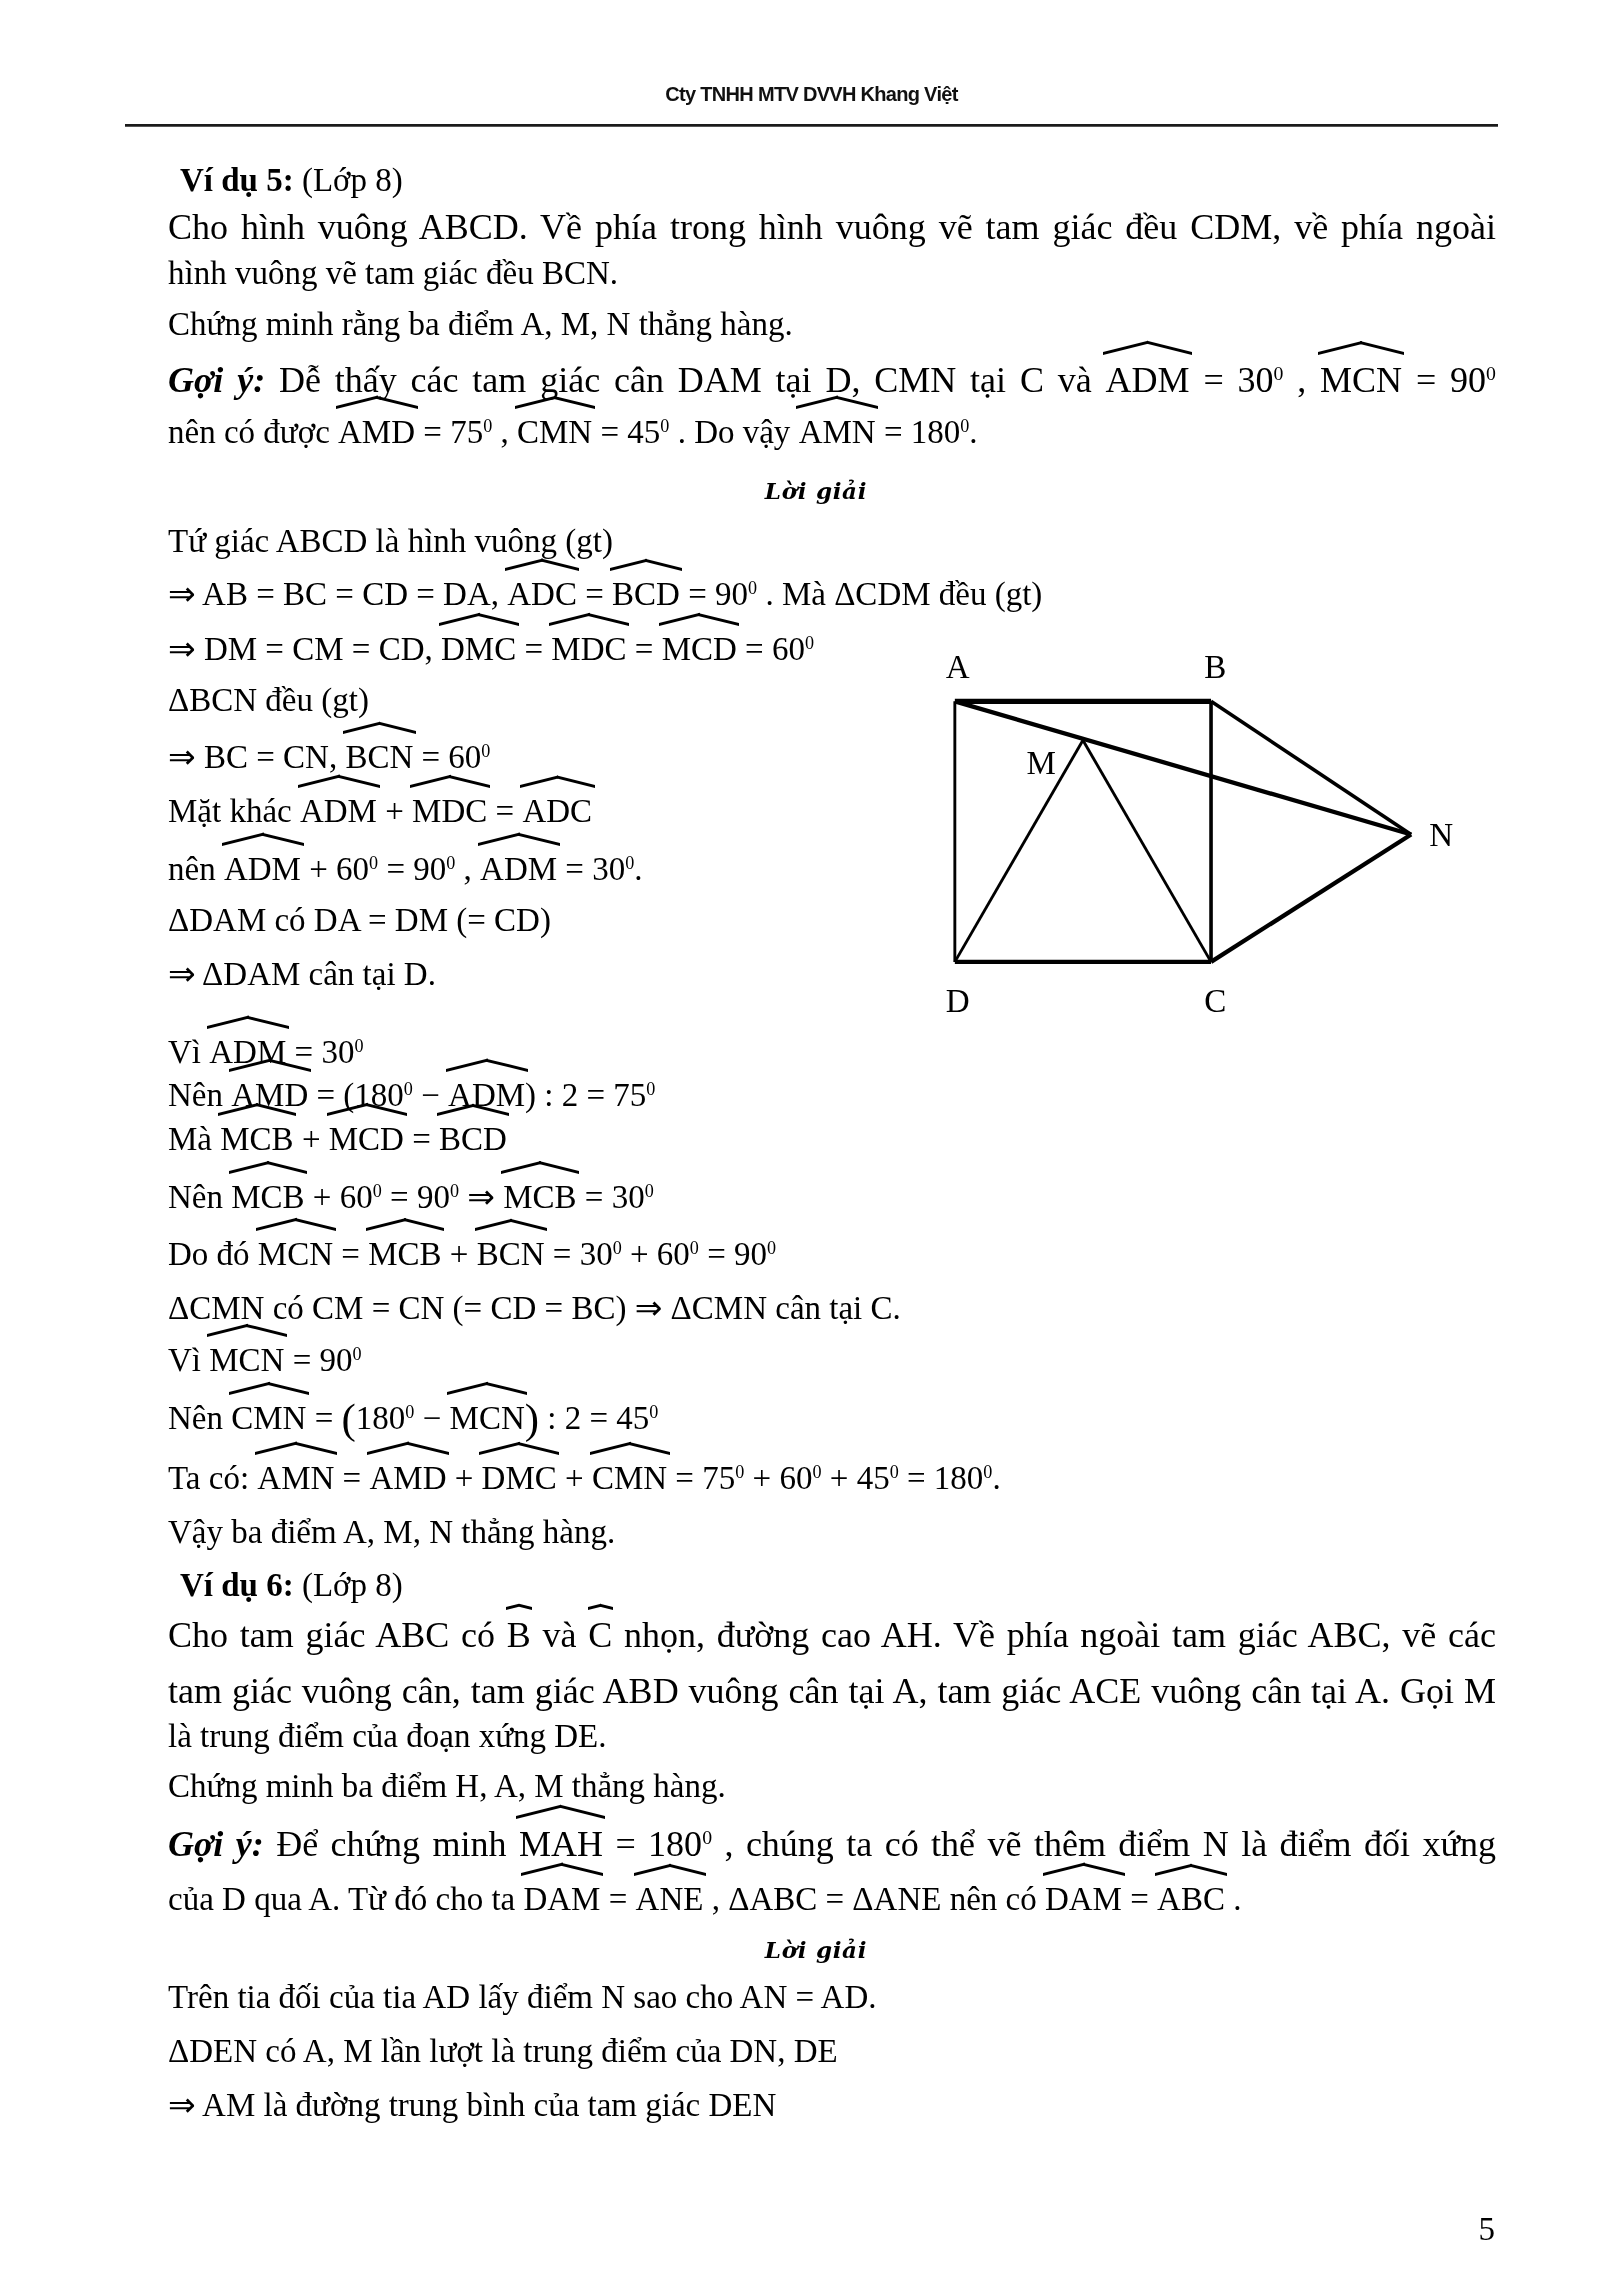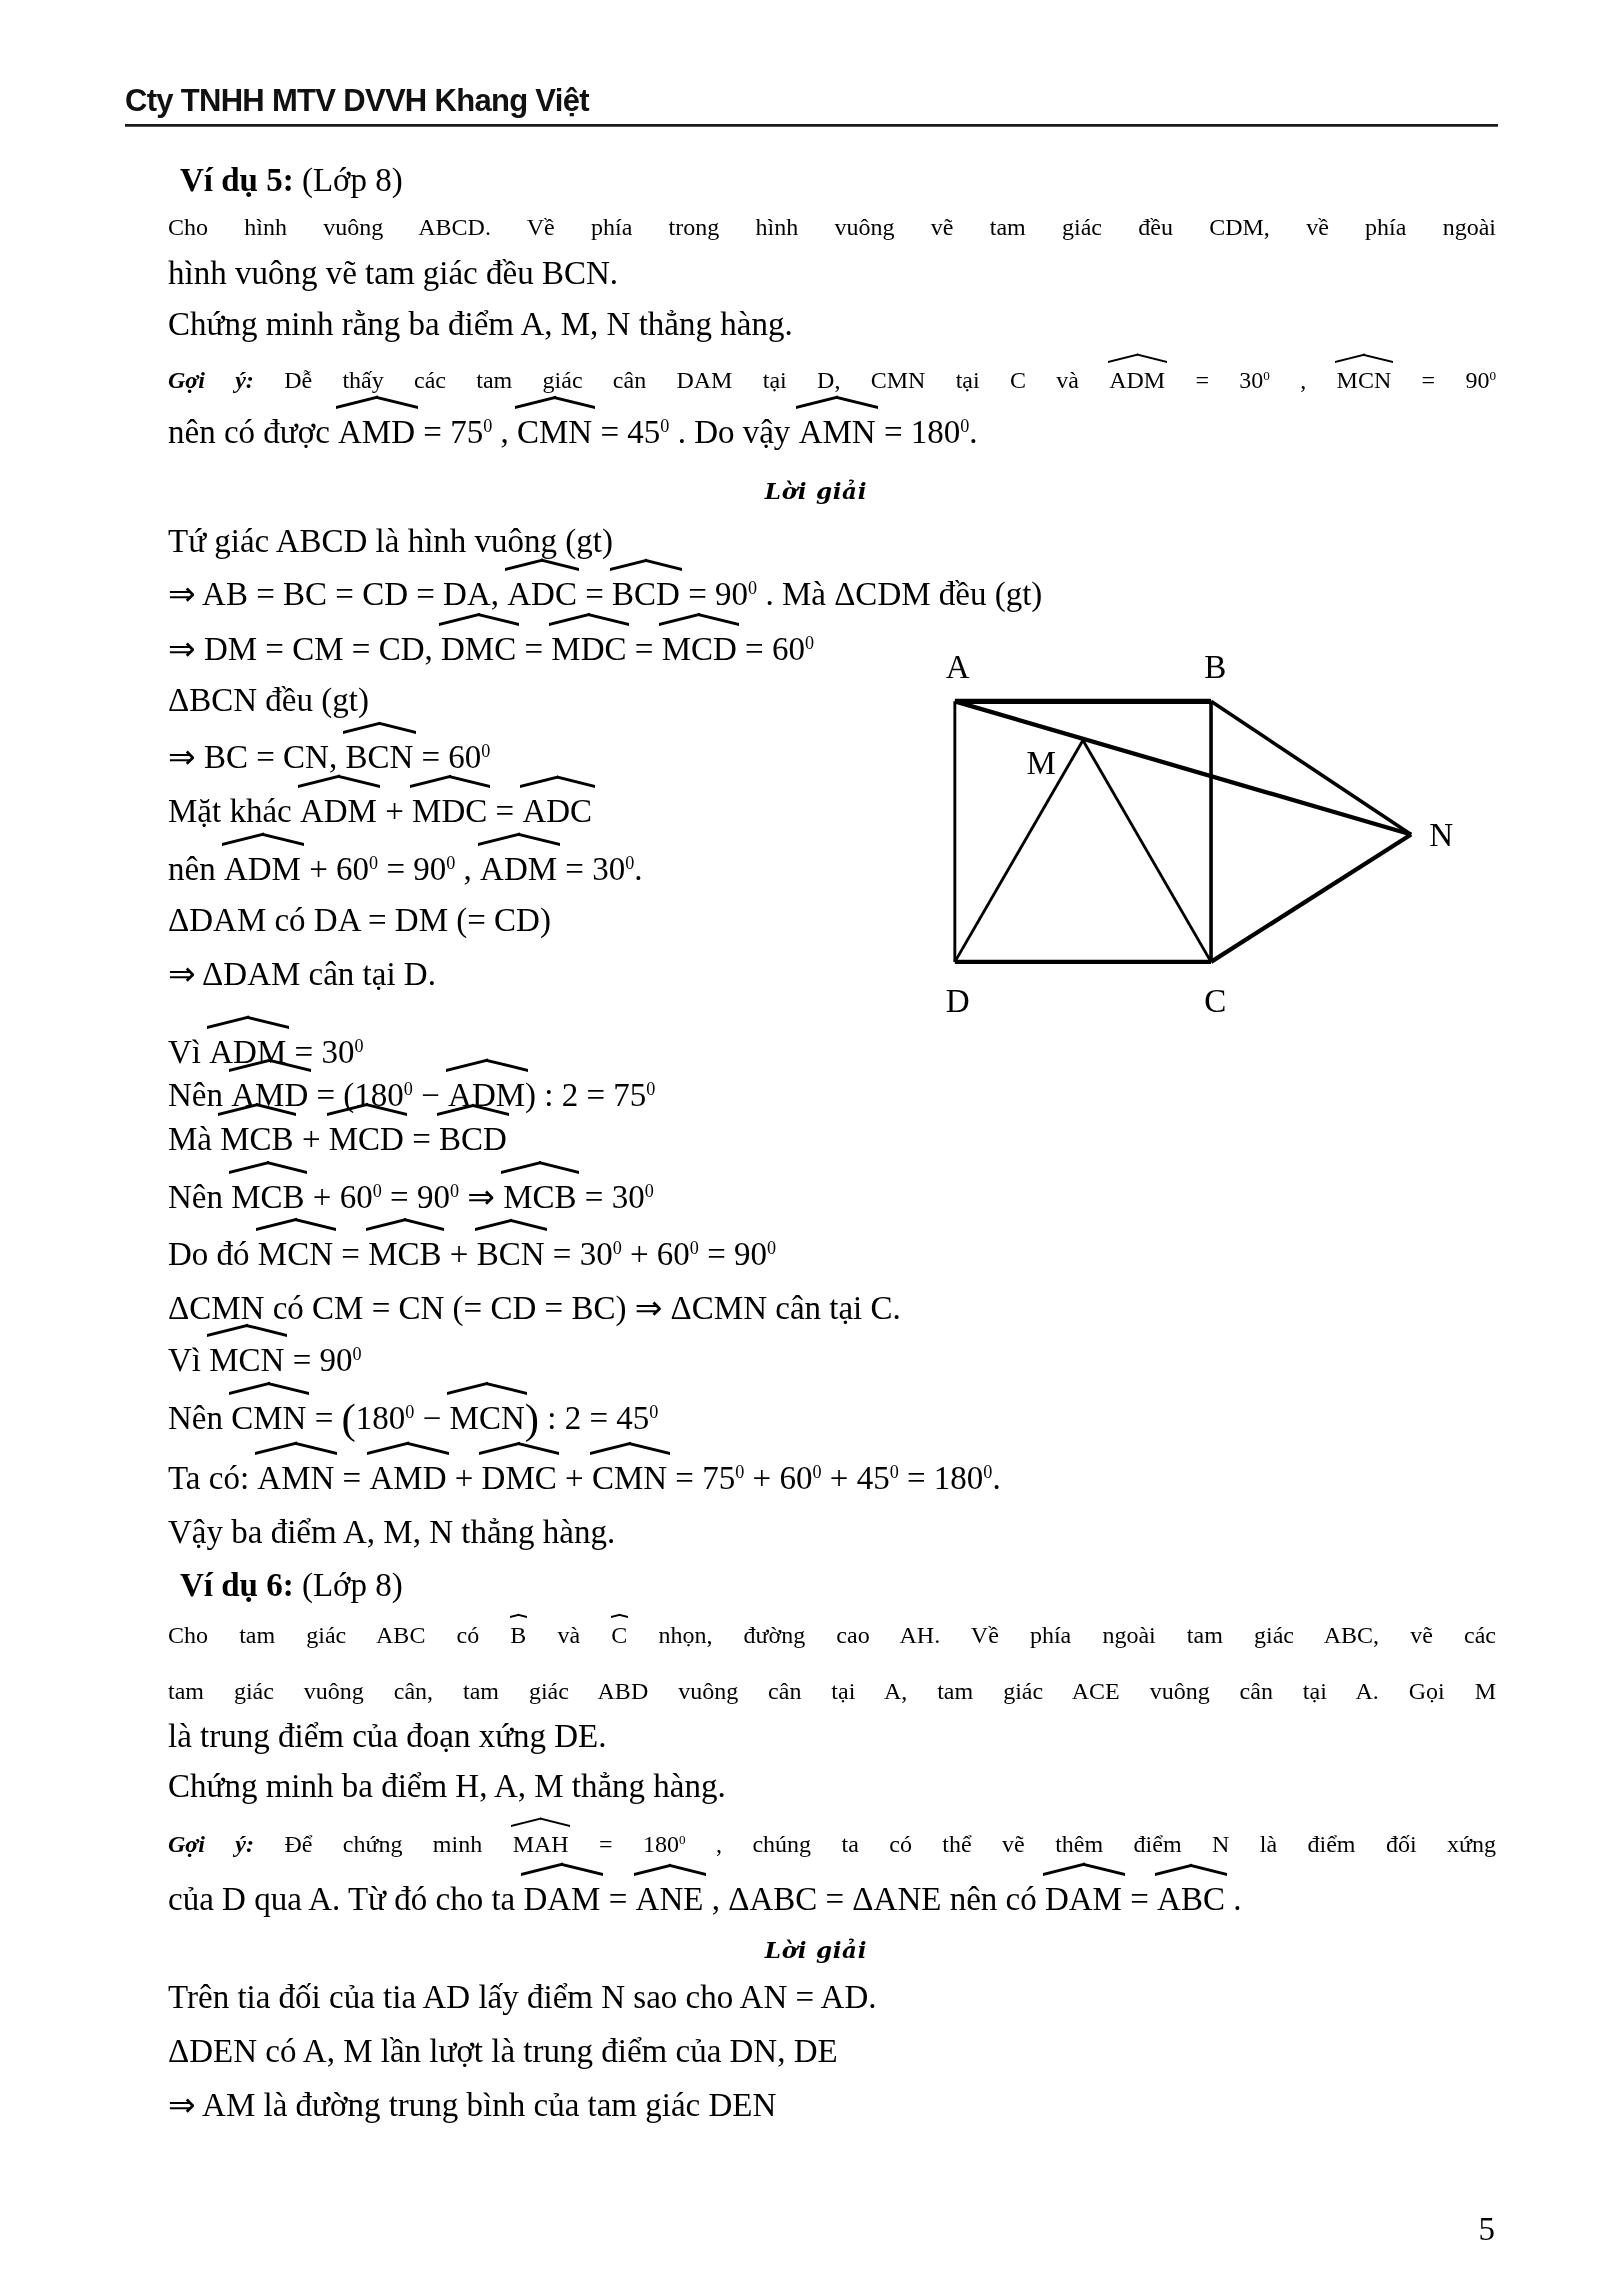--- a/index.html
+++ b/index.html
@@ -8,43 +8,43 @@
     width:1616px;height:2295px;
     margin:0 auto;
     background:#ffffff;
     color:#000;
     font-family:"Liberation Serif", serif;
     overflow:hidden;
   }
   .header{
     position:absolute;
     left:125px;top:83px;width:1373px;
-    text-align:left;
+    text-align:center;
     font-family:"Liberation Sans", sans-serif;
-    font-size:31px;
+    font-size:20px;
     font-weight:bold;
     letter-spacing:-0.7px;
     color:#111;
   }
   .rule{
     position:absolute;
     left:125px;top:124px;width:1373px;height:0;
     border-top:2.9px solid #1a1a1a;
     border-bottom:0.7px solid #555;
   }
   #content .line{
     position:absolute;
     left:168px;
     font-size:33px;
     line-height:40px;
     white-space:nowrap;
   }
   #content .line.j{
     width:1328px;
-    font-size:24px;
+    font-size:36px;
     white-space:nowrap;
     text-align:justify;
     text-align-last:justify;
     -moz-text-align-last:justify;
   }
   #content .line.c{
     width:1296px;
     text-align:center;
     text-align-last:center;
   }

